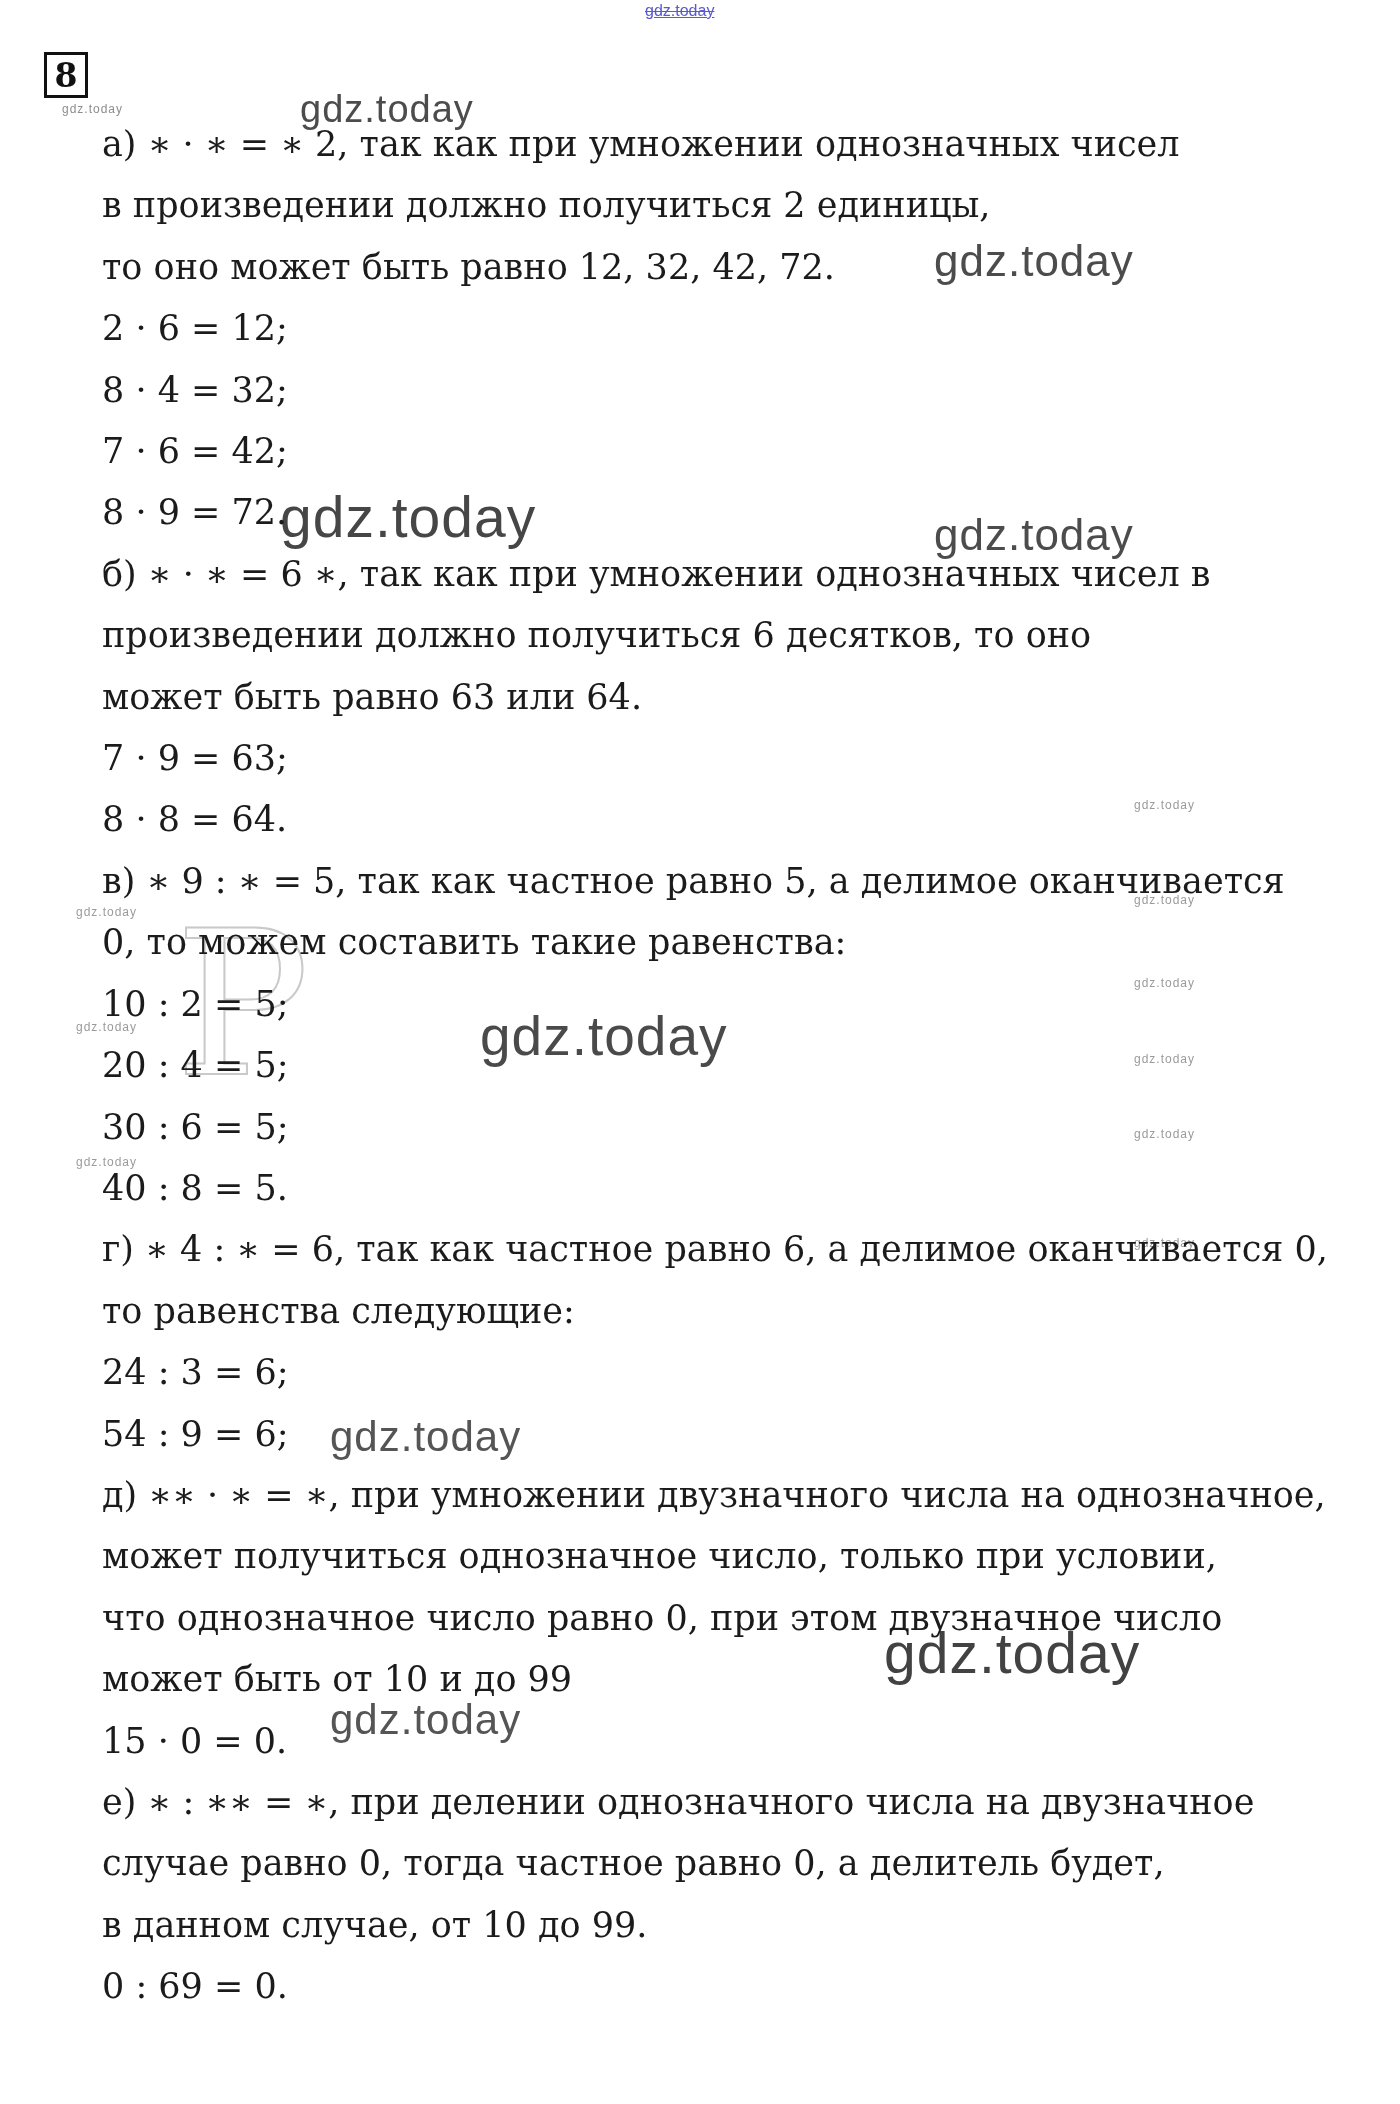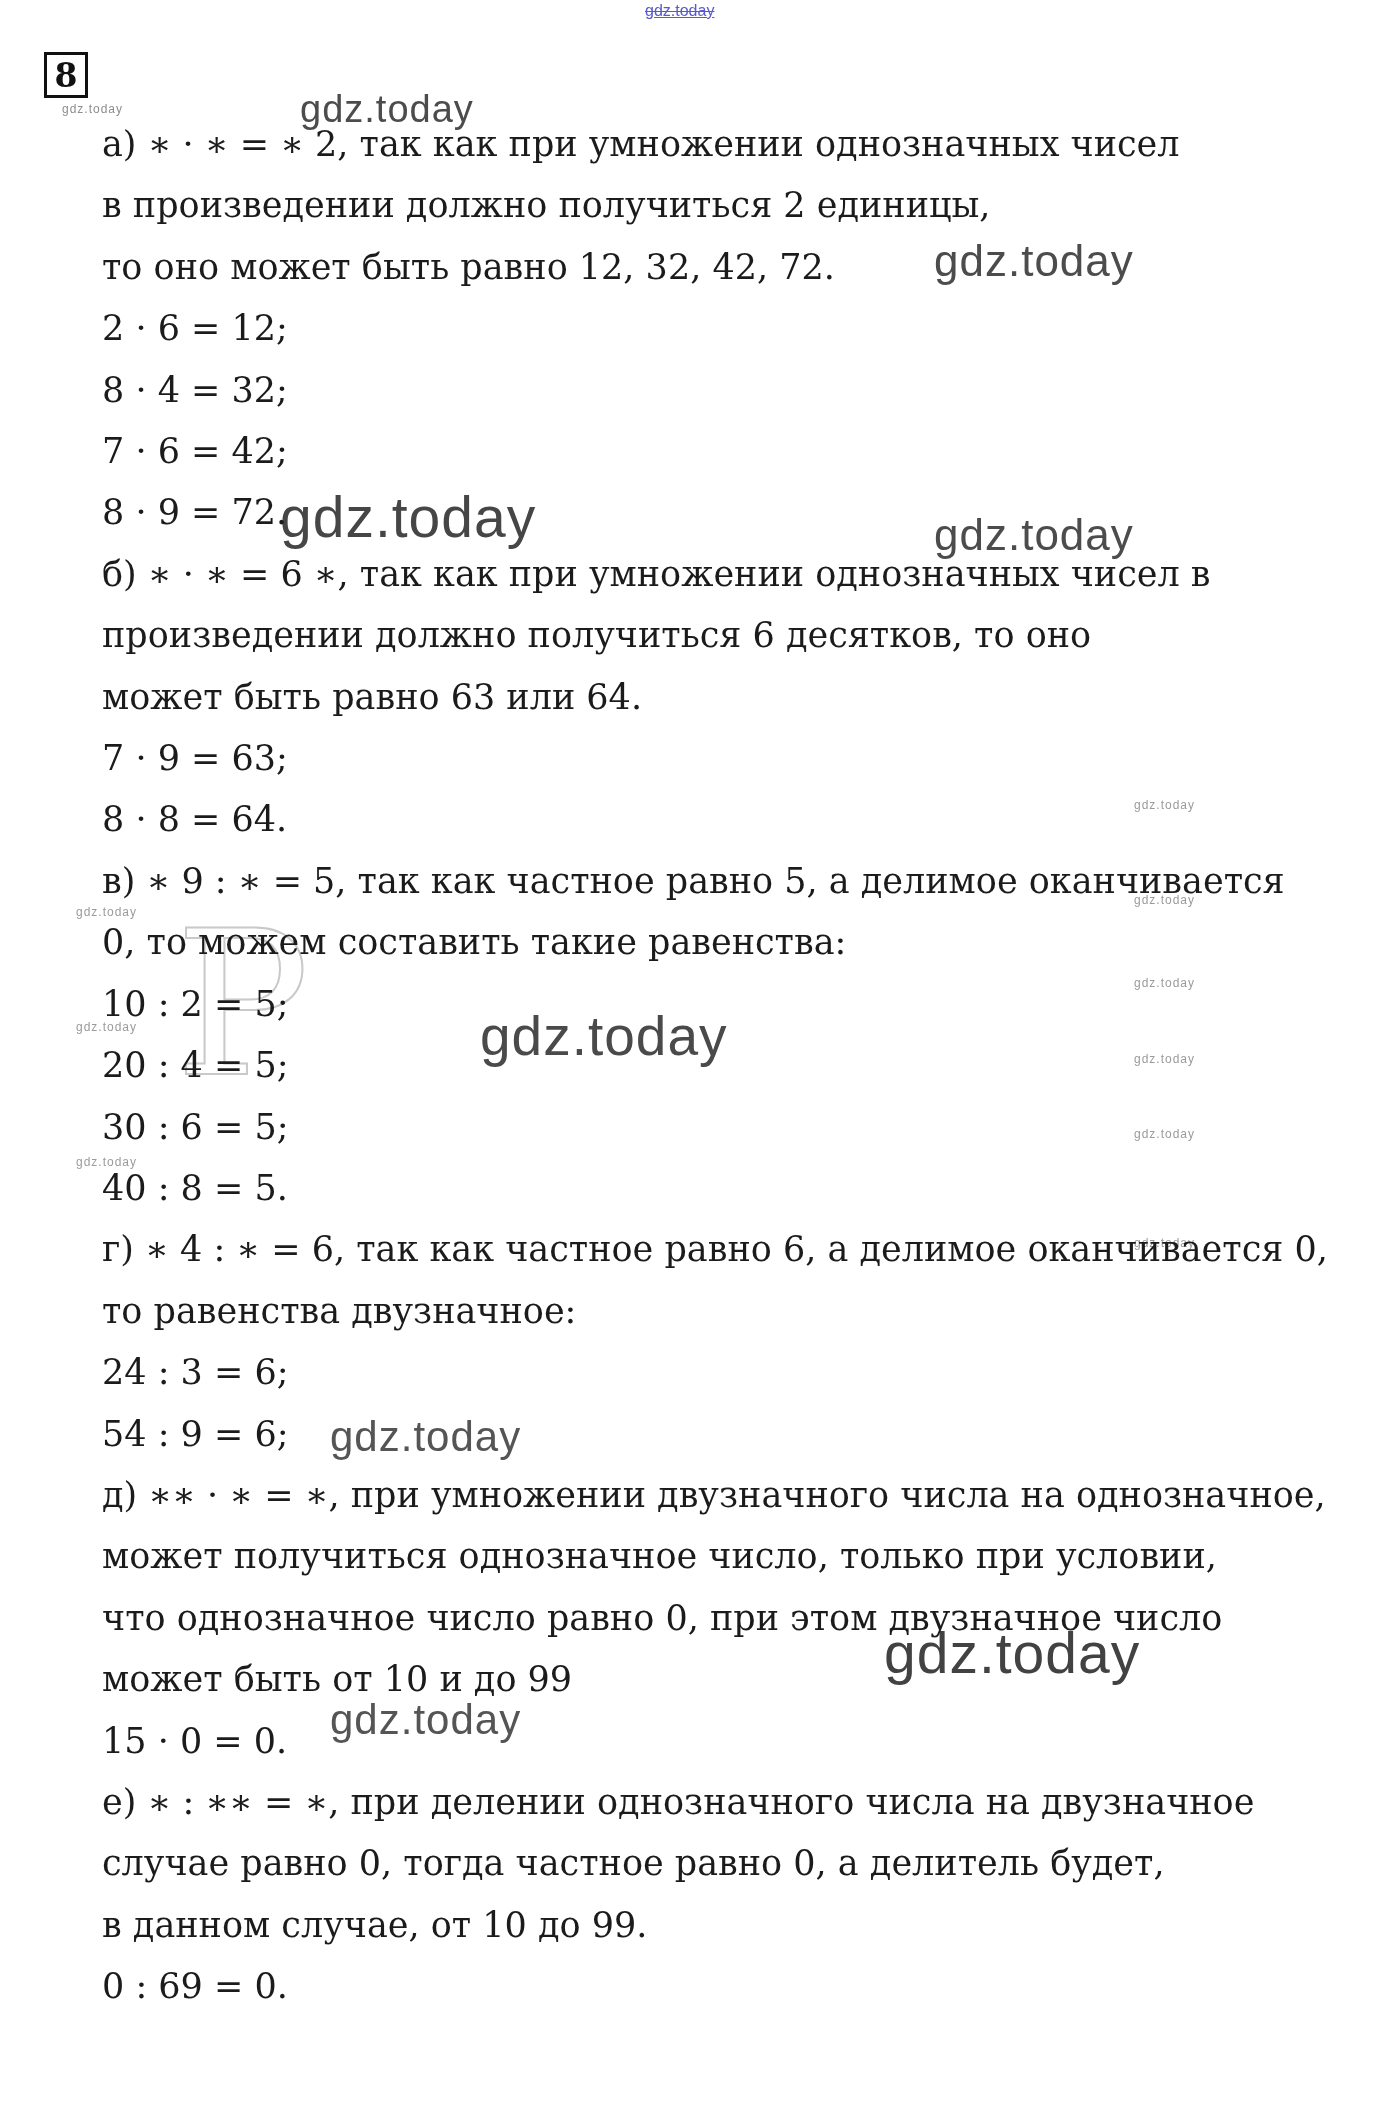--- a/index.html
+++ b/index.html
@@ -104,21 +104,21 @@
       <div class="line">может быть равно 63 или 64.</div>
       <div class="line">7 · 9 = 63;</div>
       <div class="line">8 · 8 = 64.</div>
       <div class="line">в) ∗ 9 : ∗ = 5, так как частное равно 5, а делимое оканчивается</div>
       <div class="line">0, то можем составить такие равенства:</div>
       <div class="line">10 : 2 = 5;</div>
       <div class="line">20 : 4 = 5;</div>
       <div class="line">30 : 6 = 5;</div>
       <div class="line">40 : 8 = 5.</div>
       <div class="line">г) ∗ 4 : ∗ = 6, так как частное равно 6, а делимое оканчивается 0,</div>
-      <div class="line">то равенства двузначное:</div>
+      <div class="line">то равенства следующие:</div>
       <div class="line">24 : 3 = 6;</div>
       <div class="line">54 : 9 = 6;</div>
       <div class="line">д) ∗∗ · ∗ = ∗, при умножении двузначного числа на однозначное,</div>
       <div class="line">может получиться однозначное число, только при условии,</div>
       <div class="line">что однозначное число равно 0, при этом двузначное число</div>
       <div class="line">может быть от 10 и до 99</div>
       <div class="line">15 · 0 = 0.</div>
       <div class="line">е) ∗ : ∗∗ = ∗, при делении однозначного числа на двузначное</div>
       <div class="line">случае равно 0, тогда частное равно 0, а делитель будет,</div>
       <div class="line">в данном случае, от 10 до 99.</div>

